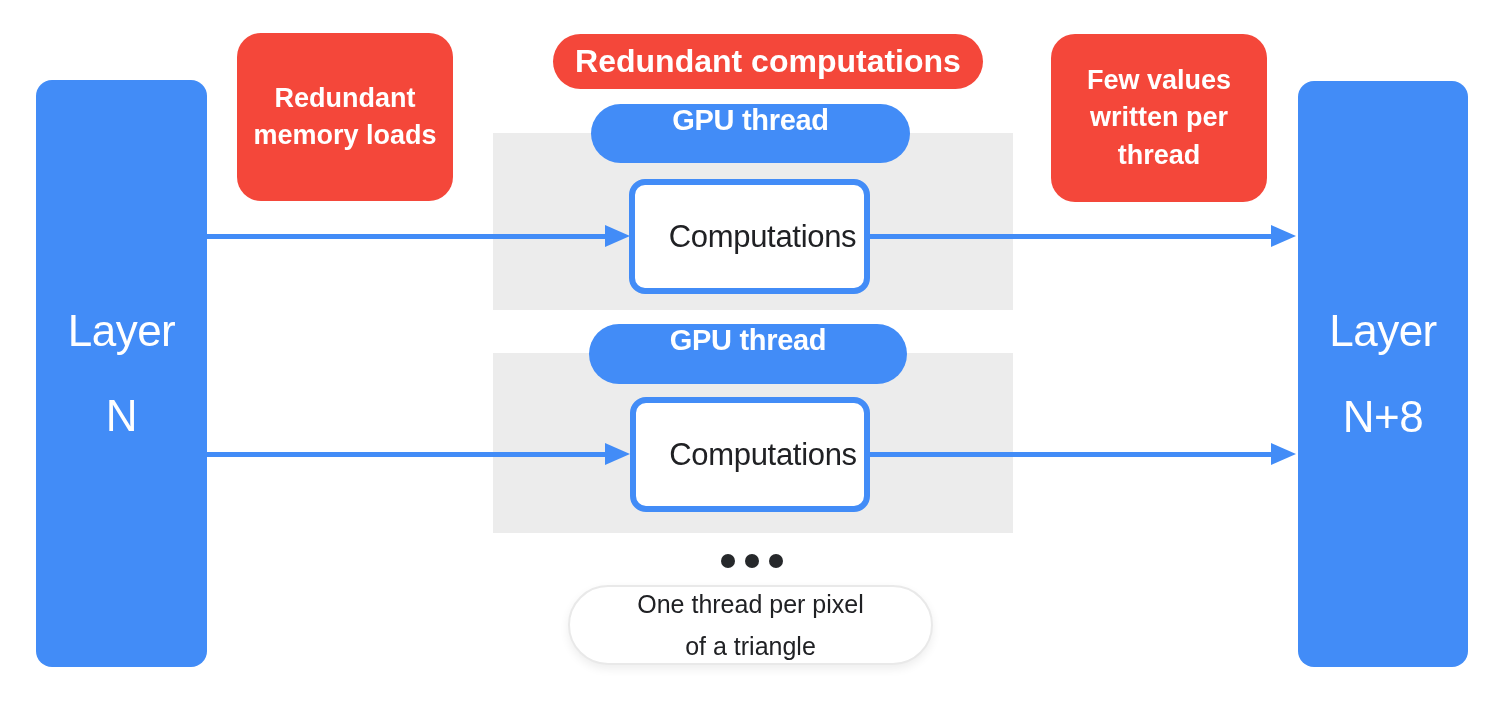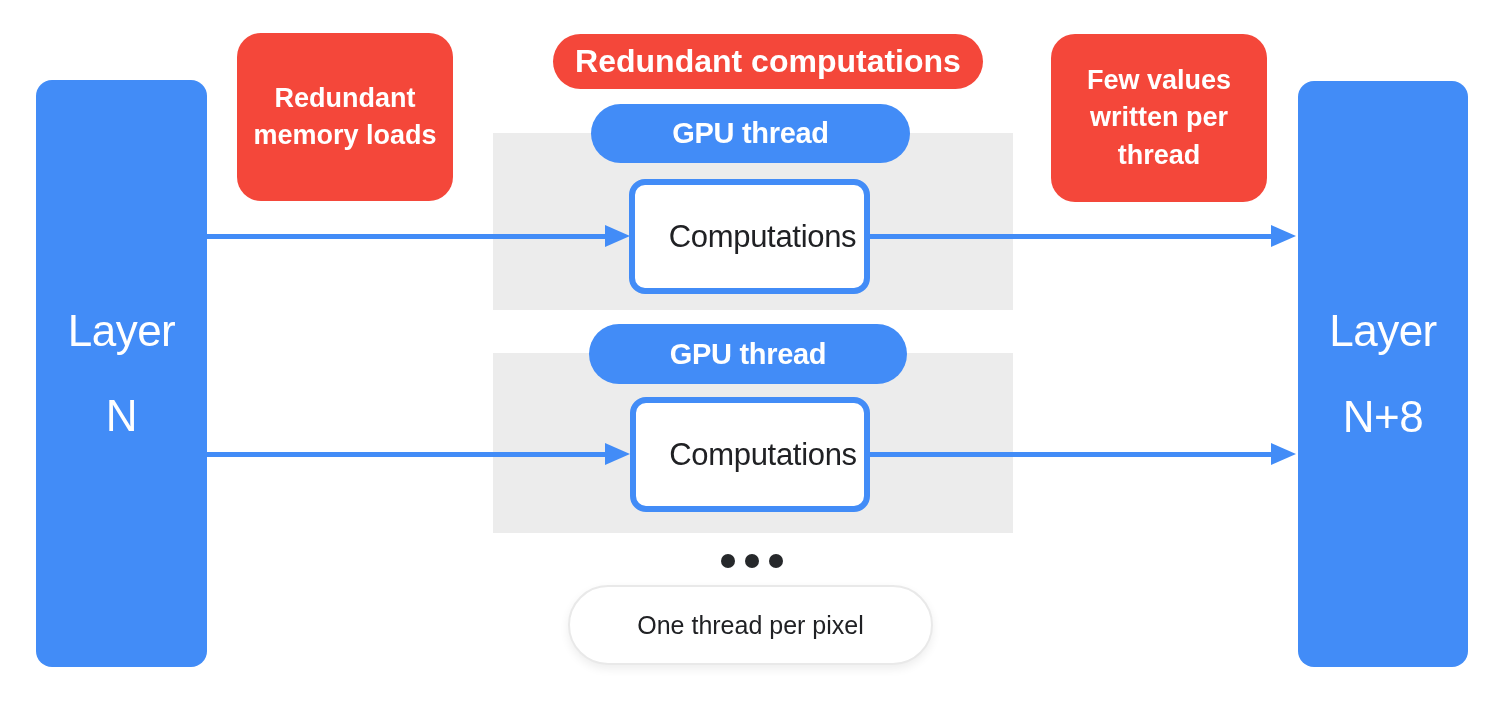--- a/index.html
+++ b/index.html
@@ -36,21 +36,21 @@
   .red-few{left:1051px;top:34px;width:216px;height:168px;border-radius:24px;font-size:27px;line-height:1.38;padding:0 12px;}
 
   
   .gray-panel{position:absolute;background:var(--panel-gray);}
   .gray-1{left:493px;top:133px;width:520px;height:177px;}
   .gray-2{left:493px;top:353px;width:520px;height:180px;}
 
   
   .gpu-pill{
     position:absolute;background:var(--blue);color:var(--text-white);
-    font-weight:bold;font-size:29px;display:flex;align-items:center;
+    font-weight:bold;font-size:29px;display:flex;
     justify-content:center;border-radius:30px;letter-spacing:-0.3px;
   }
   .gpu-1{left:591px;top:104px;width:319px;height:59px;}
   .gpu-2{left:589px;top:324px;width:318px;height:60px;}
 
   
   .comp-box{
     position:absolute;background:#fff;border:6px solid var(--blue);
     border-radius:16px;display:flex;align-items:center;justify-content:center;
     font-size:31px;color:var(--text-dark);box-sizing:border-box;letter-spacing:-0.3px;padding-left:26px;
@@ -78,21 +78,21 @@
   .dot{position:absolute;width:14px;height:14px;border-radius:50%;background:var(--dot-color);top:554px;}
   .dot-1{left:721px;}
   .dot-2{left:745px;}
   .dot-3{left:769px;}
 
   
   .note-pill{
     position:absolute;left:568px;top:585px;width:365px;height:80px;
     background:#fff;border:2px solid var(--note-border);border-radius:42px;
     box-shadow:0 4px 10px rgba(0,0,0,0.07);
-    display:flex;flex-direction:column;align-items:center;justify-content:center;
+    display:flex;flex-direction:column;align-items:center;justify-content:space-between;
     font-size:25px;color:var(--text-dark);line-height:1.36;box-sizing:border-box;
     text-align:center;
   }
   .line{display:block;}
 </style>
 </head>
 <body>
 
 <div class="stage">
 
@@ -141,15 +141,16 @@
   <div class="comp-box comp-2">
     <span>Computations</span>
   </div>
 
   <div class="dot dot-1"></div>
   <div class="dot dot-2"></div>
   <div class="dot dot-3"></div>
 
   <div class="note-pill">
     <span class="line">One thread per pixel</span>
+    <span class="line">of a triangle</span>
   </div>
 
 </div>
 
 </body></html>

